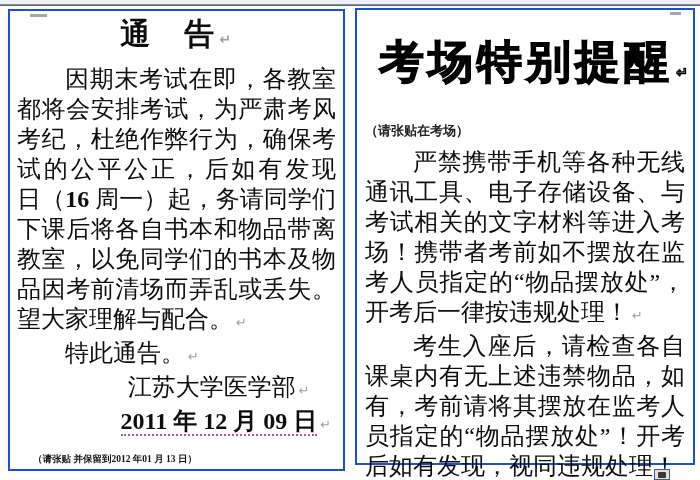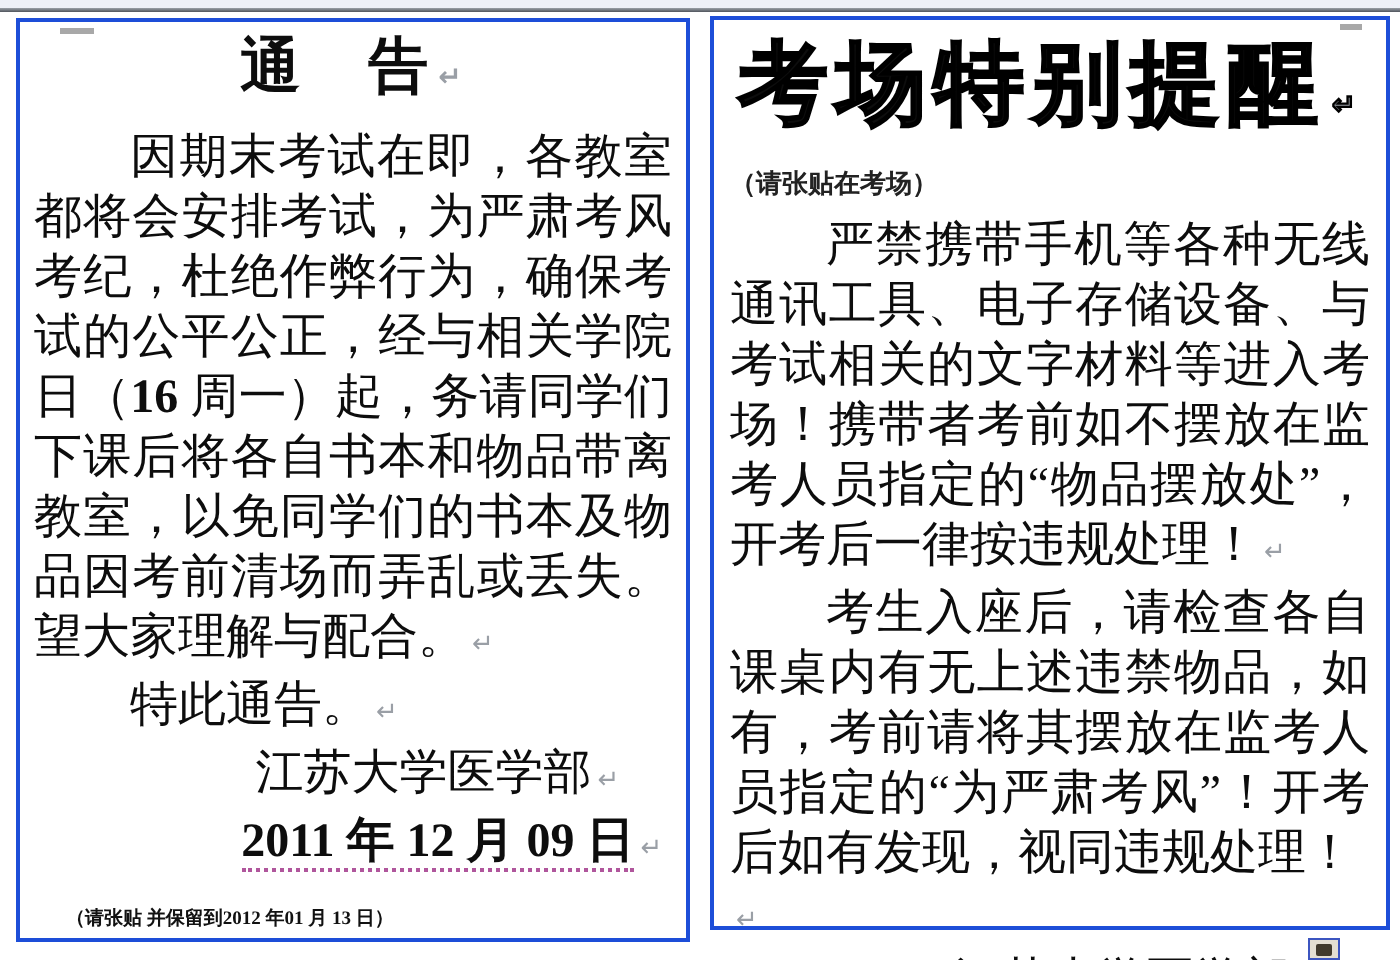--- a/index.html
+++ b/index.html
@@ -13,21 +13,21 @@
   .panel{position:absolute;background:#fff;border:2px solid #1d4ed8;box-sizing:border-box;}
   .panel-left{left:8px;top:9px;width:337px;height:462px;padding:2px 7px;}
   .panel-right{left:355px;top:8px;width:340px;height:457px;padding:2px 8px;}
   .corner-dash{position:absolute;height:3px;background:#a8a8a8;}
   .dash-l{left:20px;top:3px;width:17px;}
   .dash-r{right:12px;top:2px;width:11px;}
 
   .title-l{font-size:30px;font-weight:bold;text-align:center;line-height:38px;
     margin:2px 0 6px;letter-spacing:2px;white-space:nowrap;}
   .title-r{font-family:"Liberation Sans","DejaVu Sans",sans-serif;font-weight:900;
-    font-size:45px;line-height:52px;text-align:center;letter-spacing:4px;margin:4px;
+    font-size:45px;line-height:72px;text-align:center;letter-spacing:4px;margin:14px;
     white-space:nowrap;-webkit-text-stroke:1.2px #000;}
   .subtitle-r{font-size:13px;font-weight:bold;text-align:left;margin:2px 0 7px;color:#222;}
 
   .body-text{font-size:24px;line-height:30px;}
   .tline{text-align:left;}
   .tline.j{text-align:justify;text-align-last:justify;}
   .tline.ind{text-indent:2em;}
   .tline.r{text-align:right;text-align-last:right;}
   .tline.pad-sig{padding-right:1.1em;}
   .tline.pad-date{padding-right:0.2em;}
@@ -50,21 +50,21 @@
   <div class="edge-strip"></div>
   <div class="edge-line"></div>
 
   <section class="panel panel-left">
     <div class="corner-dash dash-l"></div>
     <h1 class="title-l"><span>通　告</span><span class="pmark title-mark">↵</span></h1>
     <div class="body-text">
         <div class="tline j ind"><span>因期末考试在即，各教室</span></div>
         <div class="tline j"><span>都将会安排考试，为严肃考风</span></div>
         <div class="tline j"><span>考纪，杜绝作弊行为，确保考</span></div>
-        <div class="tline j"><span>试的公平公正，经与相关学院</span></div>
+        <div class="tline j"><span>试的公平公正，后如有发现</span></div>
         <div class="tline j"><span>日（</span><span class="b">16</span><span> 周一）起，务请同学们</span></div>
         <div class="tline j"><span>下课后将各自书本和物品带离</span></div>
         <div class="tline j"><span>教室，以免同学们的书本及物</span></div>
         <div class="tline j"><span>品因考前清场而弄乱或丢失。</span></div>
         <div class="tline"><span>望大家理解与配合。</span><span class="pmark">↵</span></div>
         <div class="tline ind"><span>特此通告。</span><span class="pmark">↵</span></div>
         <div class="tline r pad-sig"><span>江苏大学医学部</span><span class="pmark">↵</span></div>
         <div class="tline r pad-date"><span class="b u">2011 年 12 月 09 日</span><span class="pmark">↵</span></div>
       </div>
     <div class="footer-note">（请张贴 并保留到2012 年01 月 13 日）</div>
@@ -77,21 +77,21 @@
     <div class="body-text">
         <div class="tline j ind"><span>严禁携带手机等各种无线</span></div>
         <div class="tline j"><span>通讯工具、电子存储设备、与</span></div>
         <div class="tline j"><span>考试相关的文字材料等进入考</span></div>
         <div class="tline j"><span>场！携带者考前如不摆放在监</span></div>
         <div class="tline j"><span>考人员指定的“物品摆放处”，</span></div>
         <div class="tline"><span>开考后一律按违规处理！</span><span class="pmark">↵</span></div>
         <div class="tline j ind"><span>考生入座后，请检查各自</span></div>
         <div class="tline j"><span>课桌内有无上述违禁物品，如</span></div>
         <div class="tline j"><span>有，考前请将其摆放在监考人</span></div>
-        <div class="tline j"><span>员指定的“为严肃考风”！开考</span></div>
+        <div class="tline j"><span>员指定的“物品摆放处”！开考</span></div>
         <div class="tline"><span>后如有发现，视同违规处理！</span><span class="pmark">↵</span></div>
         <div class="tline r pad-sig"><span>江苏大学医学部</span><span class="pmark">↵</span></div>
       </div>
   </section>
 
   <div class="embed-icon">
     <div class="blob"></div>
   </div>
 </div>
 

